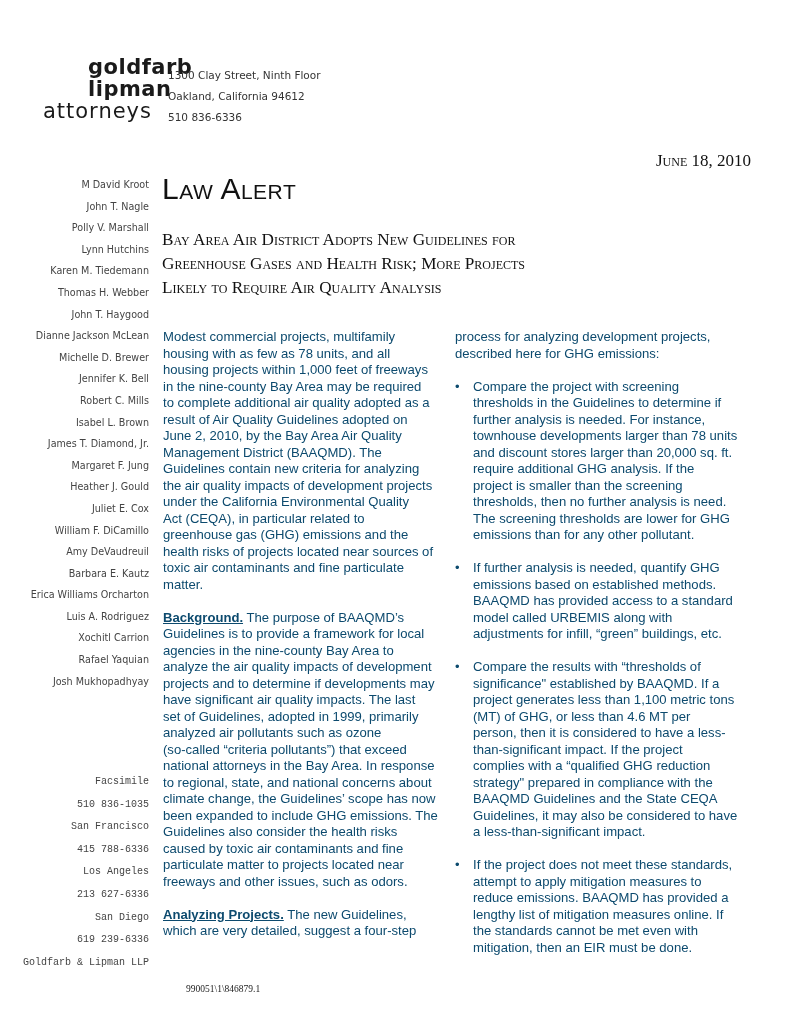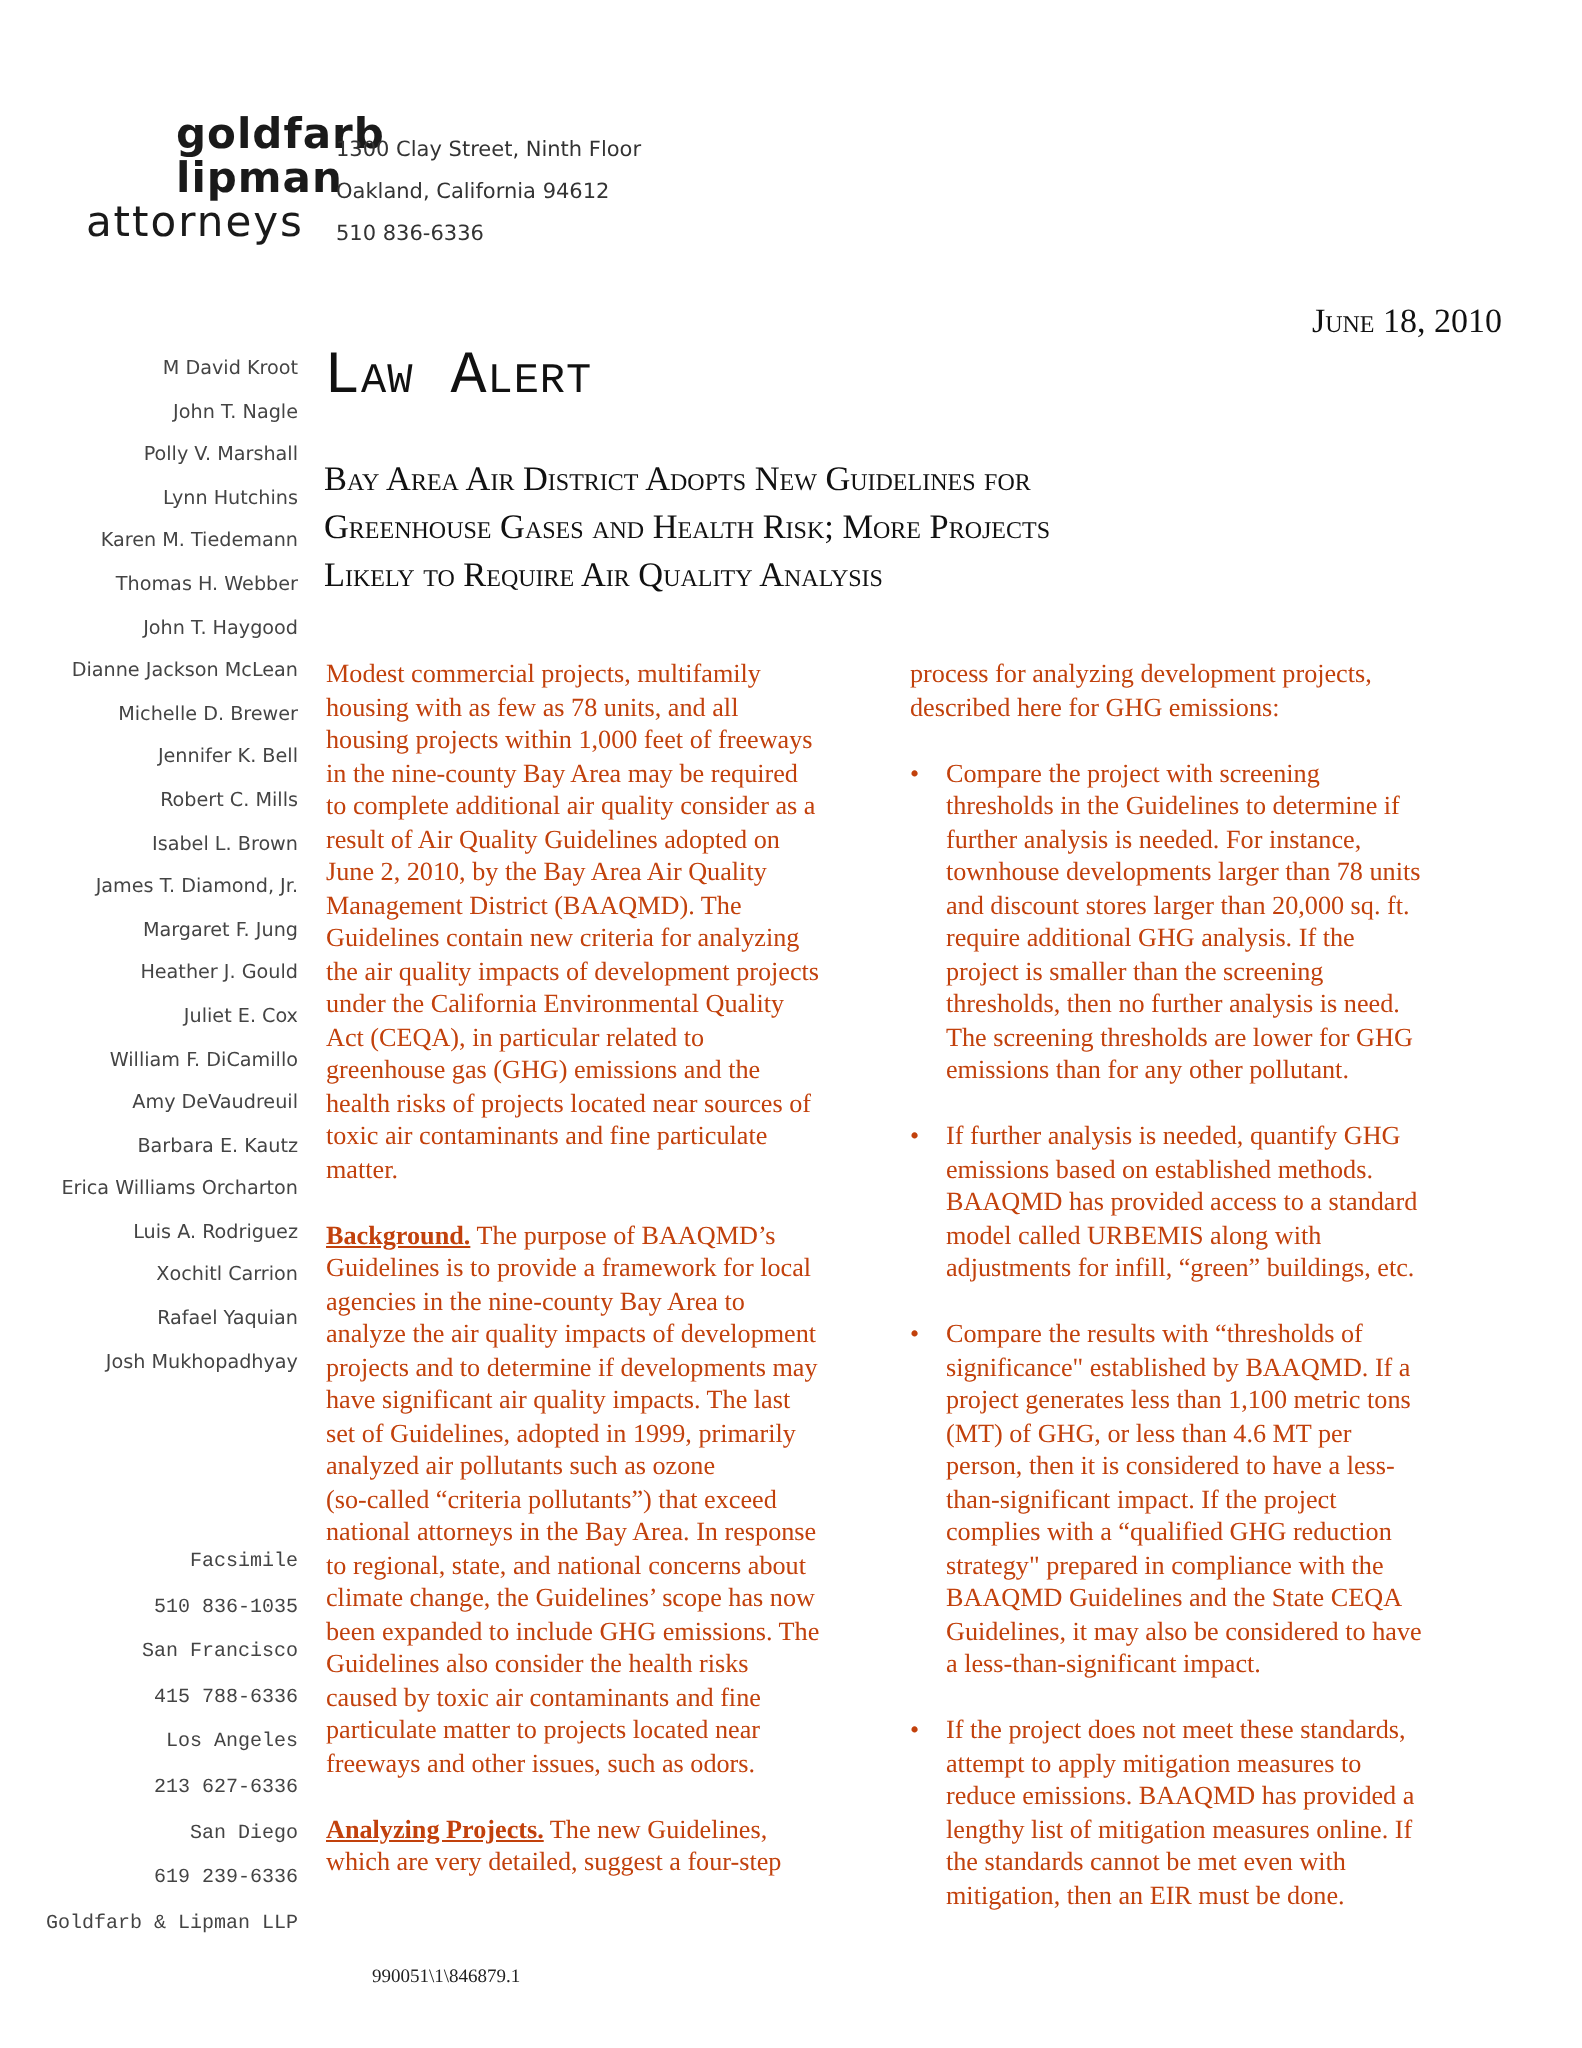--- a/index.html
+++ b/index.html
@@ -15,26 +15,26 @@
   
   .date { position: absolute; right: 40px; top: 151px; font-family: "Liberation Serif", serif; font-size: 17px; font-variant: small-caps; }
 
   
   .sidebar { position: absolute; left: 0; top: 178px; width: 149px; text-align: right; font-family: "DejaVu Sans", sans-serif; font-size: 9.6px; color: #444; }
   .sidebar .name { height: 21.6px; line-height: 14px; white-space: nowrap; }
   .contact { position: absolute; left: 0; top: 758px; width: 149px; text-align: right; font-family: Liberation Mono, monospace; font-size: 10px; color: #444; margin-top: 17px; }
   .contact .row { height: 22.6px; line-height: 14px; white-space: nowrap; }
 
   
-  .law-alert { position: absolute; left: 162px; top: 172px; font-family: Liberation Mono, monospace; font-size: 30px; font-variant: small-caps; letter-spacing: 0.5px; }
+  .law-alert { position: absolute; left: 162px; top: 172px; font-family: Liberation Sans, sans-serif; font-size: 30px; font-variant: small-caps; letter-spacing: 0.5px; }
   .subtitle { position: absolute; left: 162px; top: 228px; width: 610px; font-family: "Liberation Serif", serif; font-size: 17.2px; font-variant: small-caps; line-height: 24px; }
   .subtitle .ln { white-space: nowrap; }
 
   
-  .col { position: absolute; font-family: Liberation Serif, serif; font-size: 13.1px; line-height: 16.5px; color: #c2410c; }
+  .col { position: absolute; font-family: Liberation Sans, sans-serif; font-size: 13.1px; line-height: 16.5px; color: #0c4a6e; }
   .col-left { left: 163px; top: 329px; width: 276px; }
   .col-right { left: 455px; top: 329px; width: 330px; }
   .para { margin: 0 0 16.5px 0; }
   .para .ln { display: block; white-space: nowrap; }
   .head-u { text-decoration: underline; font-weight: bold; }
   .bullets { margin: 0; padding: 0; list-style: none; }
   .bullets li { position: relative; padding-left: 18px; margin-bottom: 16.5px; }
   .bullets li .bullet { position: absolute; left: 0; top: 0; font-size: 13px; }
   .bullets li .ln { display: block; white-space: nowrap; }
 
@@ -100,21 +100,21 @@
   <div class="ln">Greenhouse Gases and Health Risk; More Projects</div>
   <div class="ln">Likely to Require Air Quality Analysis</div>
 </div>
 
 <div class="col col-left">
   <div class="para" id="intro-para">
       <span class="ln">Modest commercial projects, multifamily</span>
       <span class="ln">housing with as few as 78 units, and all</span>
       <span class="ln">housing projects within 1,000 feet of freeways</span>
       <span class="ln">in the nine-county Bay Area may be required</span>
-      <span class="ln">to complete additional air quality consider as a</span>
+      <span class="ln">to complete additional air quality adopted as a</span>
       <span class="ln">result of Air Quality Guidelines adopted on</span>
       <span class="ln">June 2, 2010, by the Bay Area Air Quality</span>
       <span class="ln">Management District (BAAQMD). The</span>
       <span class="ln">Guidelines contain new criteria for analyzing</span>
       <span class="ln">the air quality impacts of development projects</span>
       <span class="ln">under the California Environmental Quality</span>
       <span class="ln">Act (CEQA), in particular related to</span>
       <span class="ln">greenhouse gas (GHG) emissions and the</span>
       <span class="ln">health risks of projects located near sources of</span>
       <span class="ln">toxic air contaminants and fine particulate</span>

